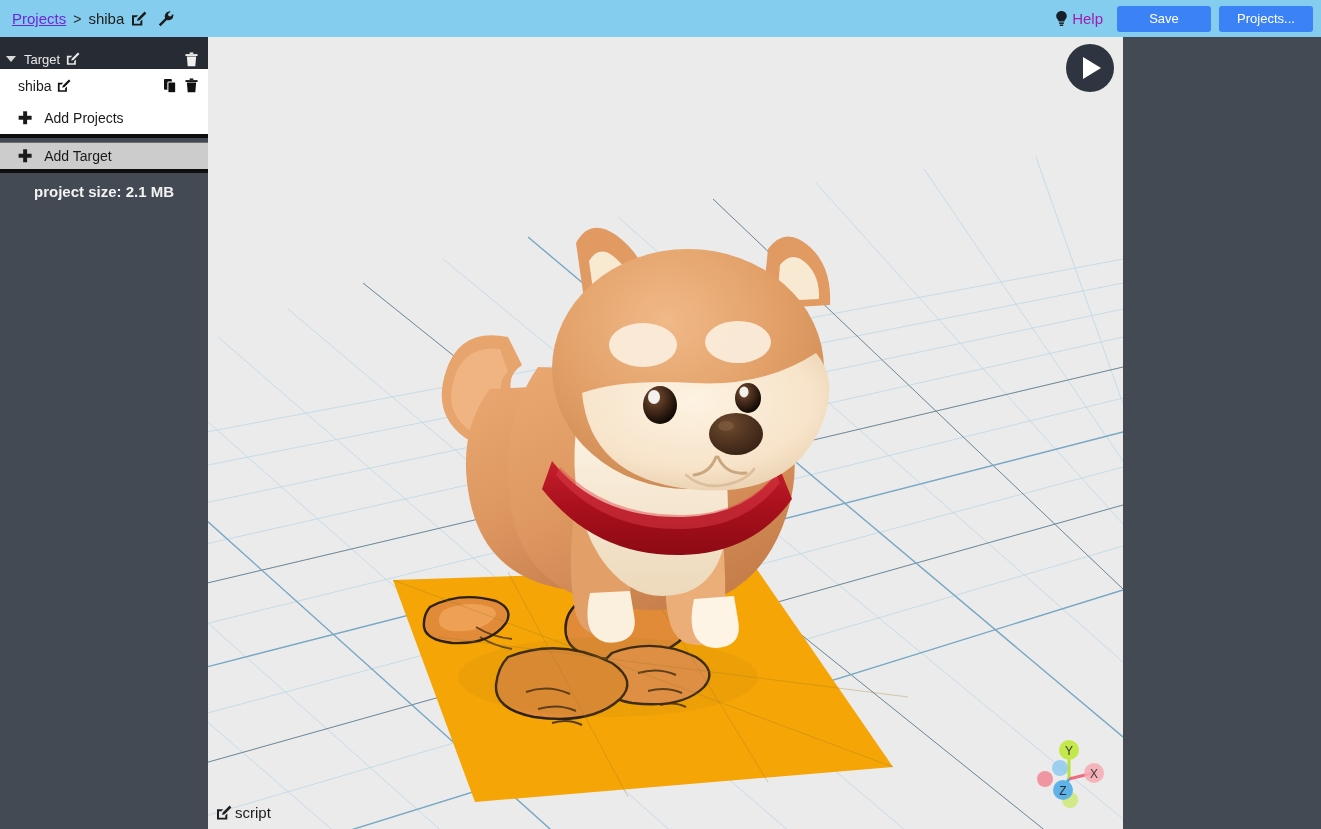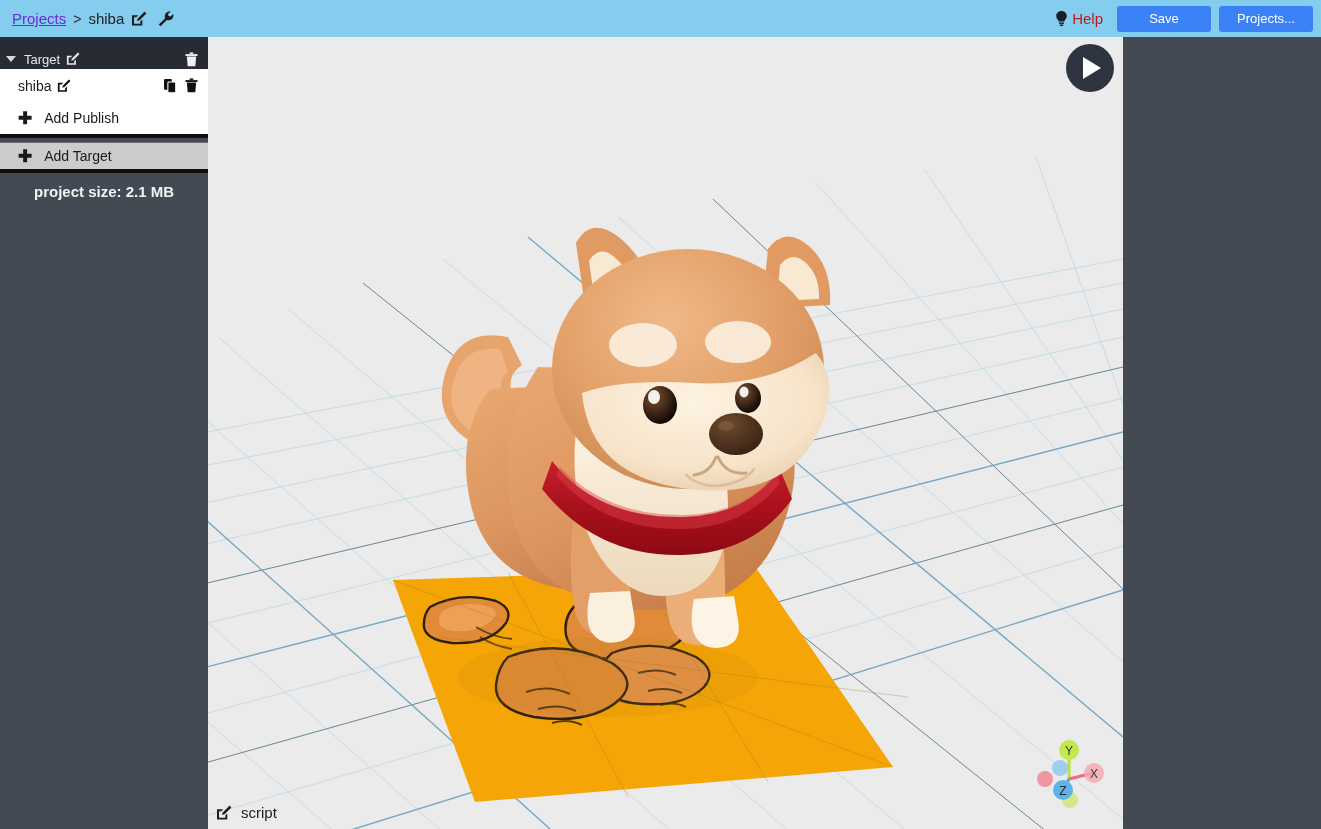--- a/index.html
+++ b/index.html
@@ -27,21 +27,21 @@
     text-decoration: underline; color: #6d28d9; cursor: pointer;
   }
   #breadcrumb .crumb-sep { color: #2a2a2a; font-size: 14px; }
   #breadcrumb .crumb-current { color: #1d1d1d; }
   .hdr-right {
     position: absolute; right: 8px; top: 0; height: 37px;
     display: flex; align-items: center; gap: 8px;
   }
   #help-btn {
     display: flex; align-items: center; gap: 4px;
-    font-size: 15px; color: #b91c1c; cursor: pointer;
+    font-size: 15px; color: #a21caf; cursor: pointer;
     margin-right: 6px;
   }
   .hdr-btn {
     width: 94px; height: 26px;
     background: #3b82f6;
     border: none; border-radius: 3px;
     color: #ffffff; font-size: 13px;
     font-family: "Liberation Sans", sans-serif;
     cursor: pointer;
   }
@@ -119,21 +119,21 @@
   #play-btn .tri {
     width: 0; height: 0; margin-left: 4px;
     border-top: 11px solid transparent;
     border-bottom: 11px solid transparent;
     border-left: 18px solid #ffffff;
   }
 
   
   #script-btn {
     position: absolute; left: 8px; bottom: 8px;
-    display: flex; align-items: center; gap: 9px;
+    display: flex; align-items: center; gap: 3px;
     font-size: 15px; color: #1d1d1d; cursor: pointer;
   }
 
   
   #gizmo { position: absolute; right: 18px; bottom: 12px; width: 80px; height: 80px; }
 
   
   #right-panel {
     position: absolute; left: 1123px; top: 37px;
     width: 198px; height: 792px;
@@ -225,21 +225,21 @@
                 <rect x="0.5" y="2.2" width="13" height="2" fill="#111"></rect>
                 <path d="M5 0.4h4v1.6H5z" fill="#111"></path>
                 <path d="M2 4.8h10l-0.9 10.4H2.9z" fill="#111"></path>
               </svg>
             </span>
           </span>
         </div>
 
         <div class="add-content-row">
           <span class="plus">✚</span>
-          <span>Add Publish</span>
+          <span>Add Projects</span>
         </div>
       </div>
     </div>
 
     <div id="add-target-btn">
       <span class="plus">✚</span>
       <span>Add Target</span>
     </div>
 
     <div id="project-size">project size: 2.1 MB</div>

